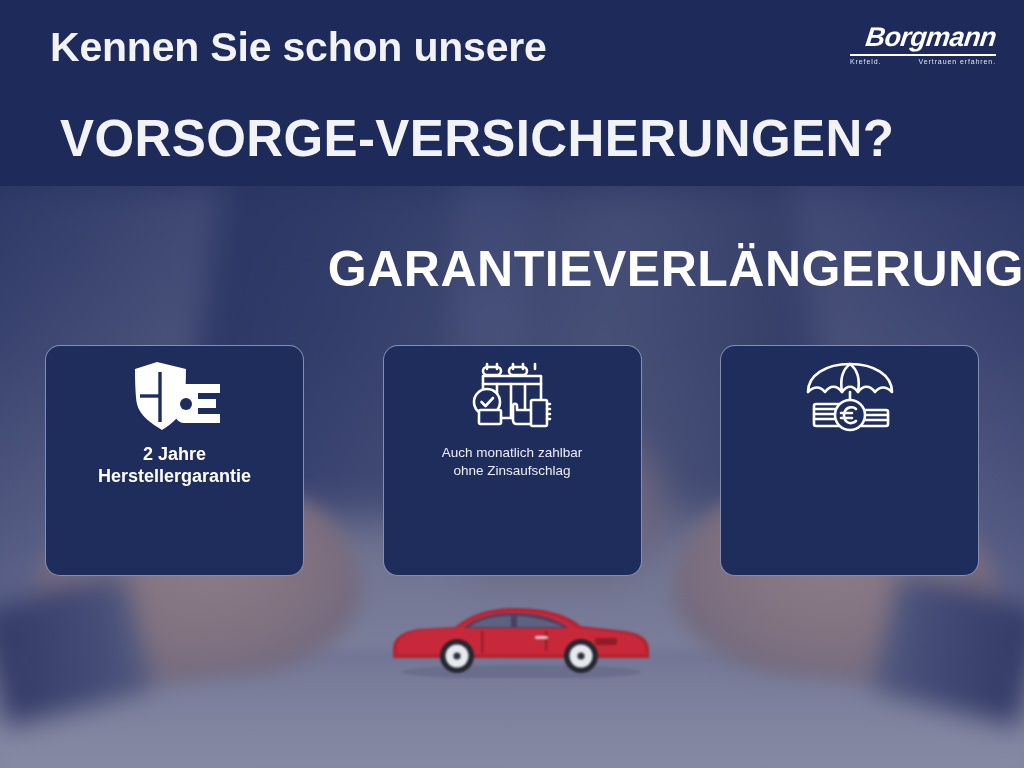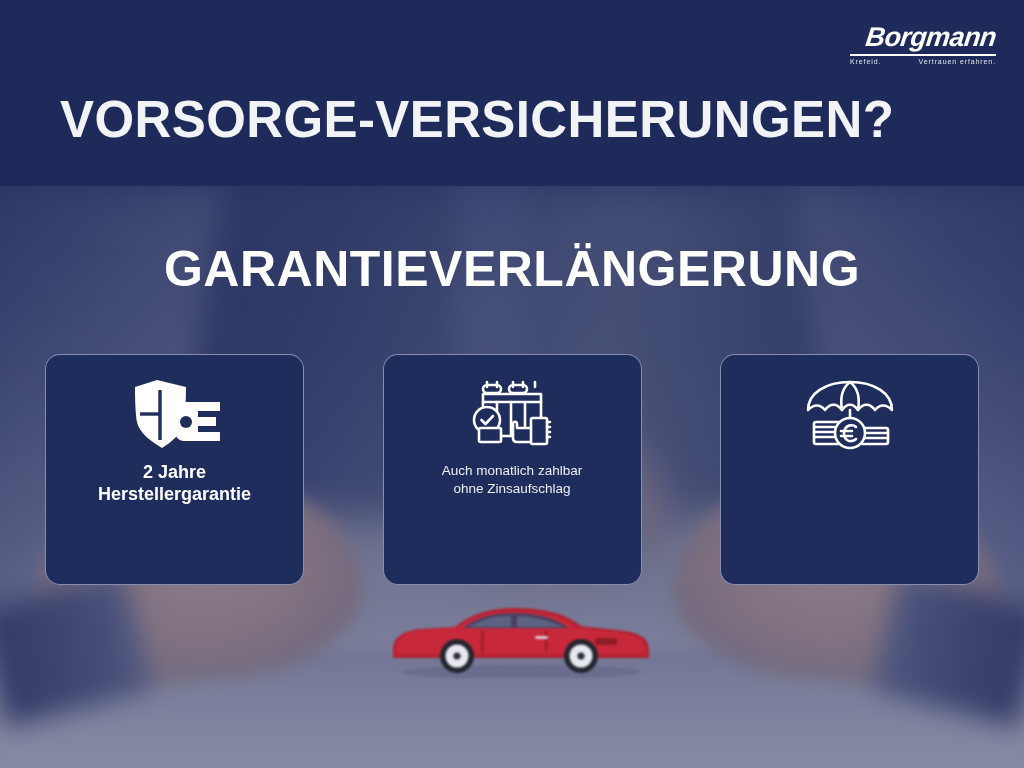--- a/index.html
+++ b/index.html
@@ -90,55 +90,54 @@
   .header {
     position:absolute; left:0; top:0; width:1024px; height:186px;
     background:#1e2a5a;
   }
   .h-line1 {
     position:absolute; left:50px; top:24px;
     font-size:41px; font-weight:700; color:#f2f3f7;
     letter-spacing:-.2px;
   }
   .h-line2 {
-    position:absolute; left:60px; top:90px;
+    position:absolute; left:60px; top:109px;
     font-size:51px; font-weight:700; color:#f2f3f7;
     letter-spacing:.4px;
   }
   .logo { position:absolute; right:28px; top:24px; width:146px; text-align:right; }
   .logo-word {
     font-size:27px; font-weight:700; font-style:italic; color:#ffffff;
     letter-spacing:-.6px; line-height:1;
     transform:skewX(-7deg);
   }
   .logo-rule { height:2px; background:#ffffff; margin:3px 0 2px 0; }
   .logo-sub {
     display:flex; justify-content:space-between;
     font-size:7px; color:#e3e5ee; letter-spacing:.9px; line-height:1;
   }
 
   
   .title {
-    position:absolute; left:0; top:240px; width:1024px; text-align:center;
+    position:absolute; left:0; top:240px; width:1024px; text-align:right;
     font-size:50px; font-weight:700; color:#ffffff; letter-spacing:.5px;
   }
 
   
   .cards {
     position:absolute; left:45px; top:345px; width:934px; height:231px;
     display:flex; justify-content:space-between;
   }
   .card {
     width:259px; height:231px;
     background:#1f2d5c;
     border:1px solid rgba(200,208,230,.60);
     border-radius:15px;
     display:flex; flex-direction:column; align-items:center;
-    padding-top:22px;
-    margin-top:9px;
+    padding-top:13px;
   }
   .card-icon { height:76px; display:flex; align-items:center; justify-content:center; }
   .card-title {
     margin-top:9px; font-size:18px; font-weight:700; color:#ffffff;
     text-align:center; line-height:1.22;
   }
   .card-desc {
     margin-top:9px; font-size:13.5px; color:#eceef5;
     text-align:center; line-height:1.35;
   }
@@ -178,20 +177,21 @@
     <rect x="210" y="40" width="22" height="7" rx="2" fill="#7d1722" opacity=".75"></rect>
     <circle cx="72" cy="58" r="17" fill="#24262f"></circle>
     <circle cx="72" cy="58" r="11.5" fill="#e7e9ef"></circle>
     <circle cx="72" cy="58" r="3.6" fill="#2c2f3a"></circle>
     <circle cx="196" cy="58" r="17" fill="#24262f"></circle>
     <circle cx="196" cy="58" r="11.5" fill="#e7e9ef"></circle>
     <circle cx="196" cy="58" r="3.6" fill="#2c2f3a"></circle>
   </svg>
 
   <div class="header">
+    <div class="h-line1">Kennen Sie schon unsere</div>
     <div class="h-line2">VORSORGE-VERSICHERUNGEN?</div>
 
     <div class="logo">
       <div class="logo-word">Borgmann</div>
       <div class="logo-rule"></div>
       <div class="logo-sub">
         <span>Krefeld.</span>
         <span>Vertrauen erfahren.</span>
       </div>
     </div>

